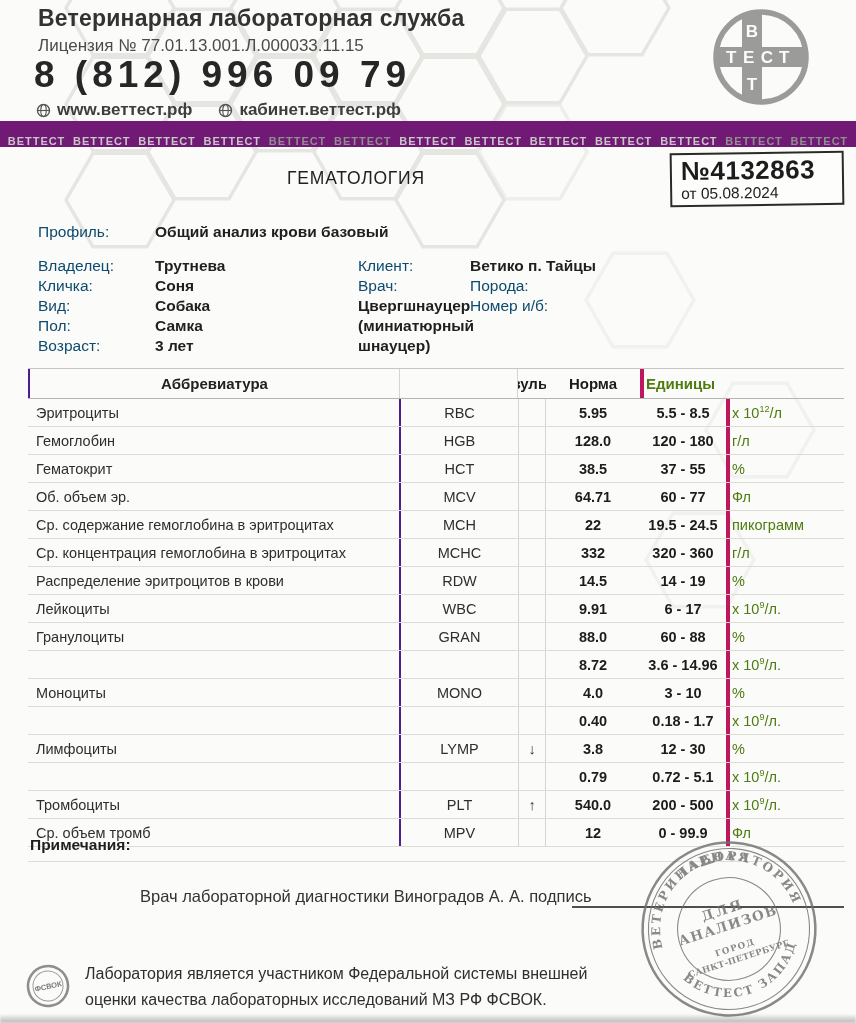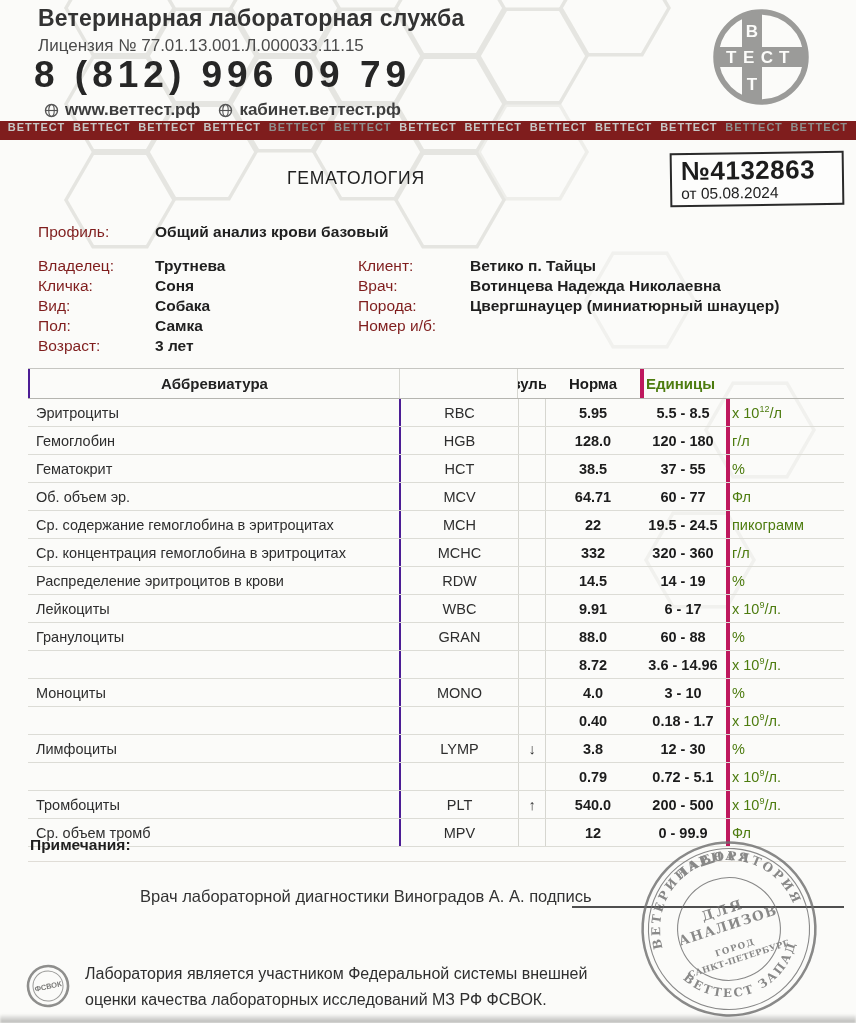--- a/index.html
+++ b/index.html
@@ -5,41 +5,41 @@
   html,body{margin:0;padding:0}
   .page{position:relative;width:856px;height:1023px;background:#fbfbf9;overflow:hidden;
         font-family:"Liberation Sans",sans-serif;color:#2e2e2e}
   .layer{position:absolute;inset:0;z-index:0;pointer-events:none}
   .abs{position:absolute;z-index:1}
 
   
   .org-name{left:38px;top:5px;font-size:23px;font-weight:700;color:#333;letter-spacing:.2px}
   .license{left:38px;top:36px;font-size:17px;color:#4b4b4b}
   .phone{left:34px;top:54px;font-size:37px;font-weight:700;color:#262626;letter-spacing:5px}
-  .sites{left:44px;top:100px;display:flex;gap:18px;align-items:center}
+  .sites{left:36px;top:100px;display:flex;gap:26px;align-items:center}
   .site{display:flex;align-items:center;gap:6px;font-size:17px;font-weight:700;color:#3d3d3d}
-  .strip{left:0;top:121px;width:856px;height:19px;background:#7f1d1d;display:flex;
-         justify-content:space-evenly;align-items:flex-start;overflow:hidden}
+  .strip{left:0;top:121px;width:856px;height:26px;background:#701a75;display:flex;
+         justify-content:space-evenly;align-items:flex-end;overflow:hidden}
   .strip span{font-size:11px;font-weight:700;letter-spacing:1px;color:#c7c7c5;white-space:nowrap}
   .strip span.dark{color:#8f8f8d}
   .logo{left:710px;top:6px}
 
   
   .report-title{left:287px;top:168px;font-size:17.5px;letter-spacing:.8px;color:#1f1f1f}
   .numbox{left:670px;top:152px;width:174px;height:54px;border:2px solid #2a2a2a;box-sizing:border-box;
           padding:2px 9px;transform:rotate(-.8deg);background:rgba(255,255,255,.55)}
   .numbox .num{font-size:26px;font-weight:700;letter-spacing:.5px;line-height:28px;color:#1c1c1c}
   .numbox .date{font-size:15.5px;line-height:17px;color:#222}
 
   
   .inforow{display:grid;font-size:15.5px;line-height:20px}
   .profile-row{left:38px;top:222px;grid-template-columns:117px auto}
   .info-left{left:38px;top:256px;grid-template-columns:117px auto}
   .info-right{left:358px;top:256px;grid-template-columns:112px auto}
-  .ilabel{color:#7f1d1d}
+  .ilabel{color:#0c4a6e}
   .ivalue{font-weight:700;color:#1f1f1f}
 
   
   .rtable{left:28px;top:368px;width:816px;border-top:1px solid #c6c6c2}
   .thead,.trow{display:grid;grid-template-columns:371px 119px 28px 94px 86px 118px;align-items:center}
   .thead{height:29px;border-bottom:1px solid #b5b5b0;font-weight:700;font-size:15px;color:#222}
   .trow{height:27px;border-bottom:1px solid #dcdcd6;font-size:14.5px}
   .tcell{box-sizing:border-box;height:100%;display:flex;align-items:center;overflow:hidden;white-space:nowrap}
   .c-name{padding-left:8px}
   .thead .c-name{justify-content:center;padding-left:0}
@@ -174,21 +174,20 @@
     <span class="ilabel">Пол:</span>
     <span class="ivalue">Самка</span>
     <span class="ilabel">Возраст:</span>
     <span class="ivalue">3 лет</span>
   </div>
 
   <div class="abs inforow info-right">
     <span class="ilabel">Клиент:</span>
     <span class="ivalue">Ветико п. Тайцы</span>
     <span class="ilabel">Врач:</span>
-    <span class="ivalue">Вотинцева Надежда Николаевна</span>
     <span class="ilabel">Порода:</span>
     <span class="ivalue">Цвергшнауцер (миниатюрный шнауцер)</span>
     <span class="ilabel">Номер и/б:</span>
     <span class="ivalue"></span>
   </div>
 
   <div class="abs rtable">
     <div class="thead">
       <div class="tcell c-abbr">Аббревиатура</div>
       <div class="tcell c-flag"></div>

